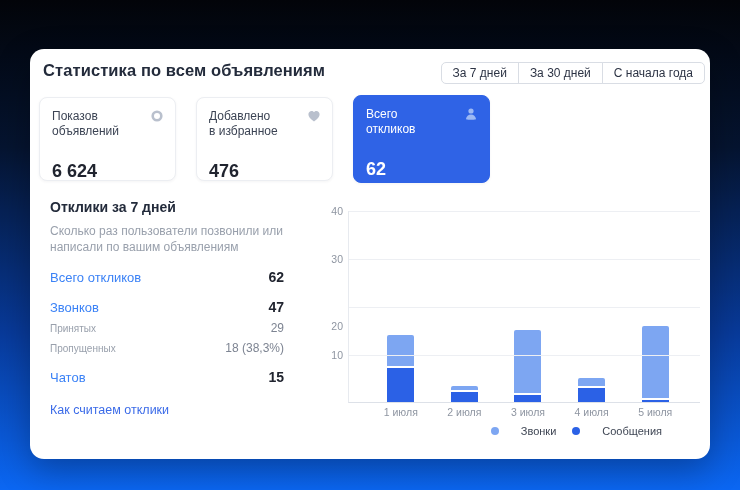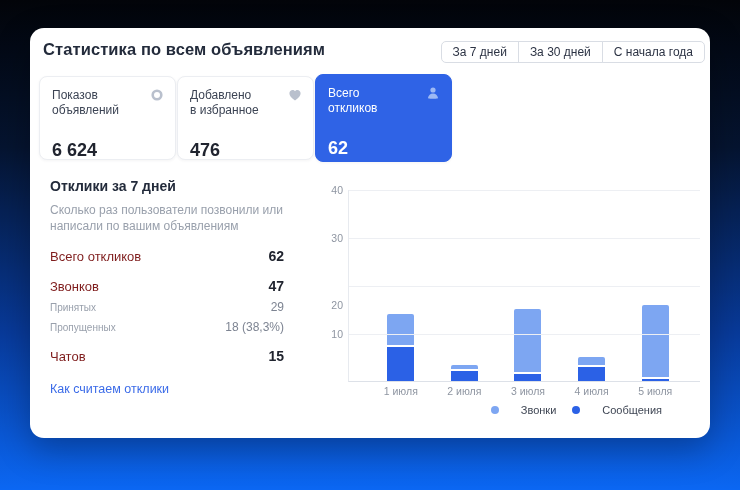--- a/index.html
+++ b/index.html
@@ -3,57 +3,57 @@
 <meta charset="utf-8">
 <style>
   * { margin:0; padding:0; box-sizing:border-box; }
   html,body { width:740px; height:490px; overflow:hidden; }
   body {
     font-family:"Liberation Sans", sans-serif;
     background: linear-gradient(180deg, #020409 0%, #051430 30%, #083a9a 68%, #0b67f3 100%);
     position:relative;
   }
   .main-card {
-    position:absolute; left:30px; top:28px; width:680px; height:410px;
+    position:absolute; left:30px; top:49px; width:680px; height:410px;
     background:#ffffff; border-radius:14px;
     box-shadow:0 12px 34px rgba(0,0,0,.28);
     padding-left:26px;
   }
   .page-title {
     position:absolute; left:13px; top:12px;
     font-size:16.5px; font-weight:bold; color:#232b3b; letter-spacing:.1px;
   }
   .filters { position:absolute; top:13px; right:5px; display:flex; }
   .filter-btn {
     border:1px solid #d9dde4; background:#fff; margin-left:-1px;
     height:22px; padding:0 11px; display:flex; align-items:center;
     font-size:12px; color:#2c3344; cursor:pointer; white-space:nowrap;
   }
   .filter-btn:first-child { border-radius:5px 0 0 5px; }
   .filter-btn:last-child  { border-radius:0 5px 5px 0; }
 
-  .stats-row { position:absolute; left:9px; top:48px; display:flex; gap:1px; align-items:flex-start; }
+  .stats-row { position:absolute; left:9px; top:48px; display:flex; gap:20px; align-items:flex-start; }
   .stat-card {
     width:137px; height:84px; background:#fff;
     border:1px solid #eceef2; border-radius:8px; position:relative;
     padding:11px 12px; box-shadow:0 1px 3px rgba(30,40,60,.05); cursor:pointer;
   }
   .stat-card .lbl { font-size:12px; line-height:15px; color:#3c4454; }
   .stat-card .val { margin-top:22px; font-size:18px; font-weight:bold; color:#20242f; }
   .stat-card .icon { position:absolute; top:10px; right:10px; width:16px; height:16px; }
   .stat-card.highlighted { background:#2f63e6; border-color:#2f63e6; height:88px; margin-top:-2px; }
   .stat-card.highlighted .lbl { color:#ffffff; }
   .stat-card.highlighted .val { color:#ffffff; }
 
   .left-col { position:absolute; left:20px; top:150px; width:234px; }
   .section-heading { font-size:14px; font-weight:bold; color:#232b3b; }
   .section-desc { margin-top:8px; font-size:12px; line-height:16px; color:#99a0ac; }
   .stat-line { display:flex; justify-content:space-between; align-items:baseline; }
   .stat-line.primary { margin-top:14px; }
-  .stat-line.primary .l { font-size:13px; color:#7f1d1d; }
+  .stat-line.primary .l { font-size:13px; color:#3b82f6; }
   .stat-line.primary .v { font-size:14px; font-weight:bold; color:#20242f; }
   .stat-line.secondary { margin-top:6px; }
   .stat-line.secondary .l { font-size:10px; color:#99a0ac; }
   .stat-line.secondary .v { font-size:12px; color:#7d8492; }
   .how-link { display:inline-block; margin-top:18px; font-size:12.5px; color:#3b6be8; cursor:pointer; text-decoration:none; }
 
   .chart-plot {
     position:absolute; left:318px; top:162px; width:352px; height:192px;
     border-left:1px solid #e7eaef; border-bottom:1px solid #dde1e8;
   }

